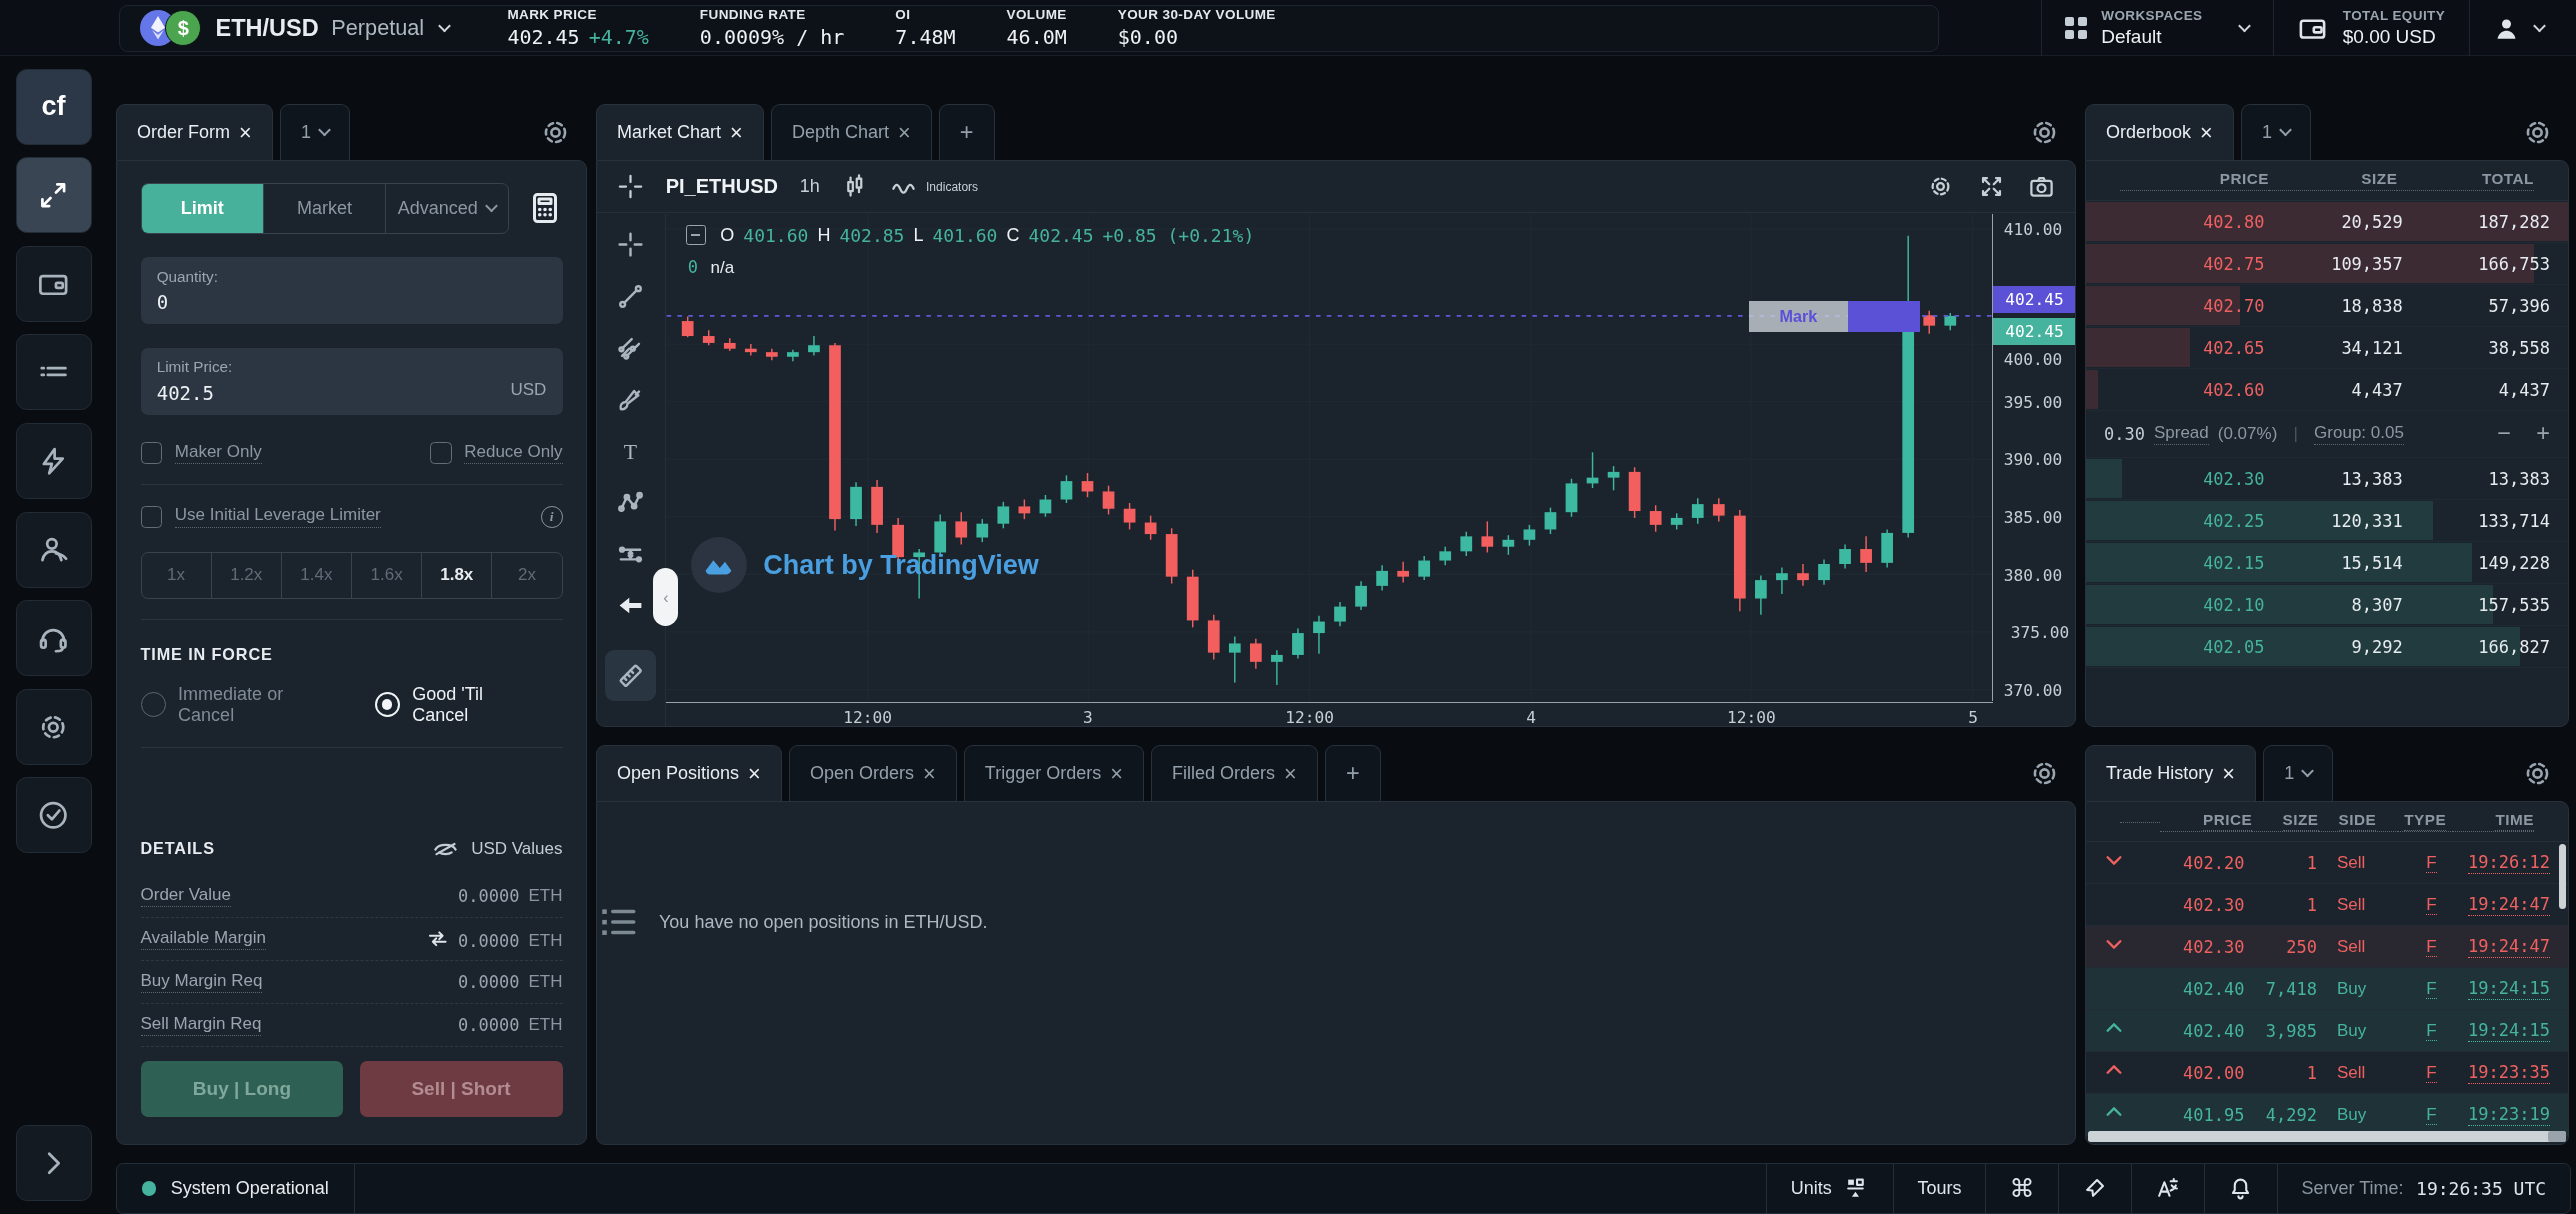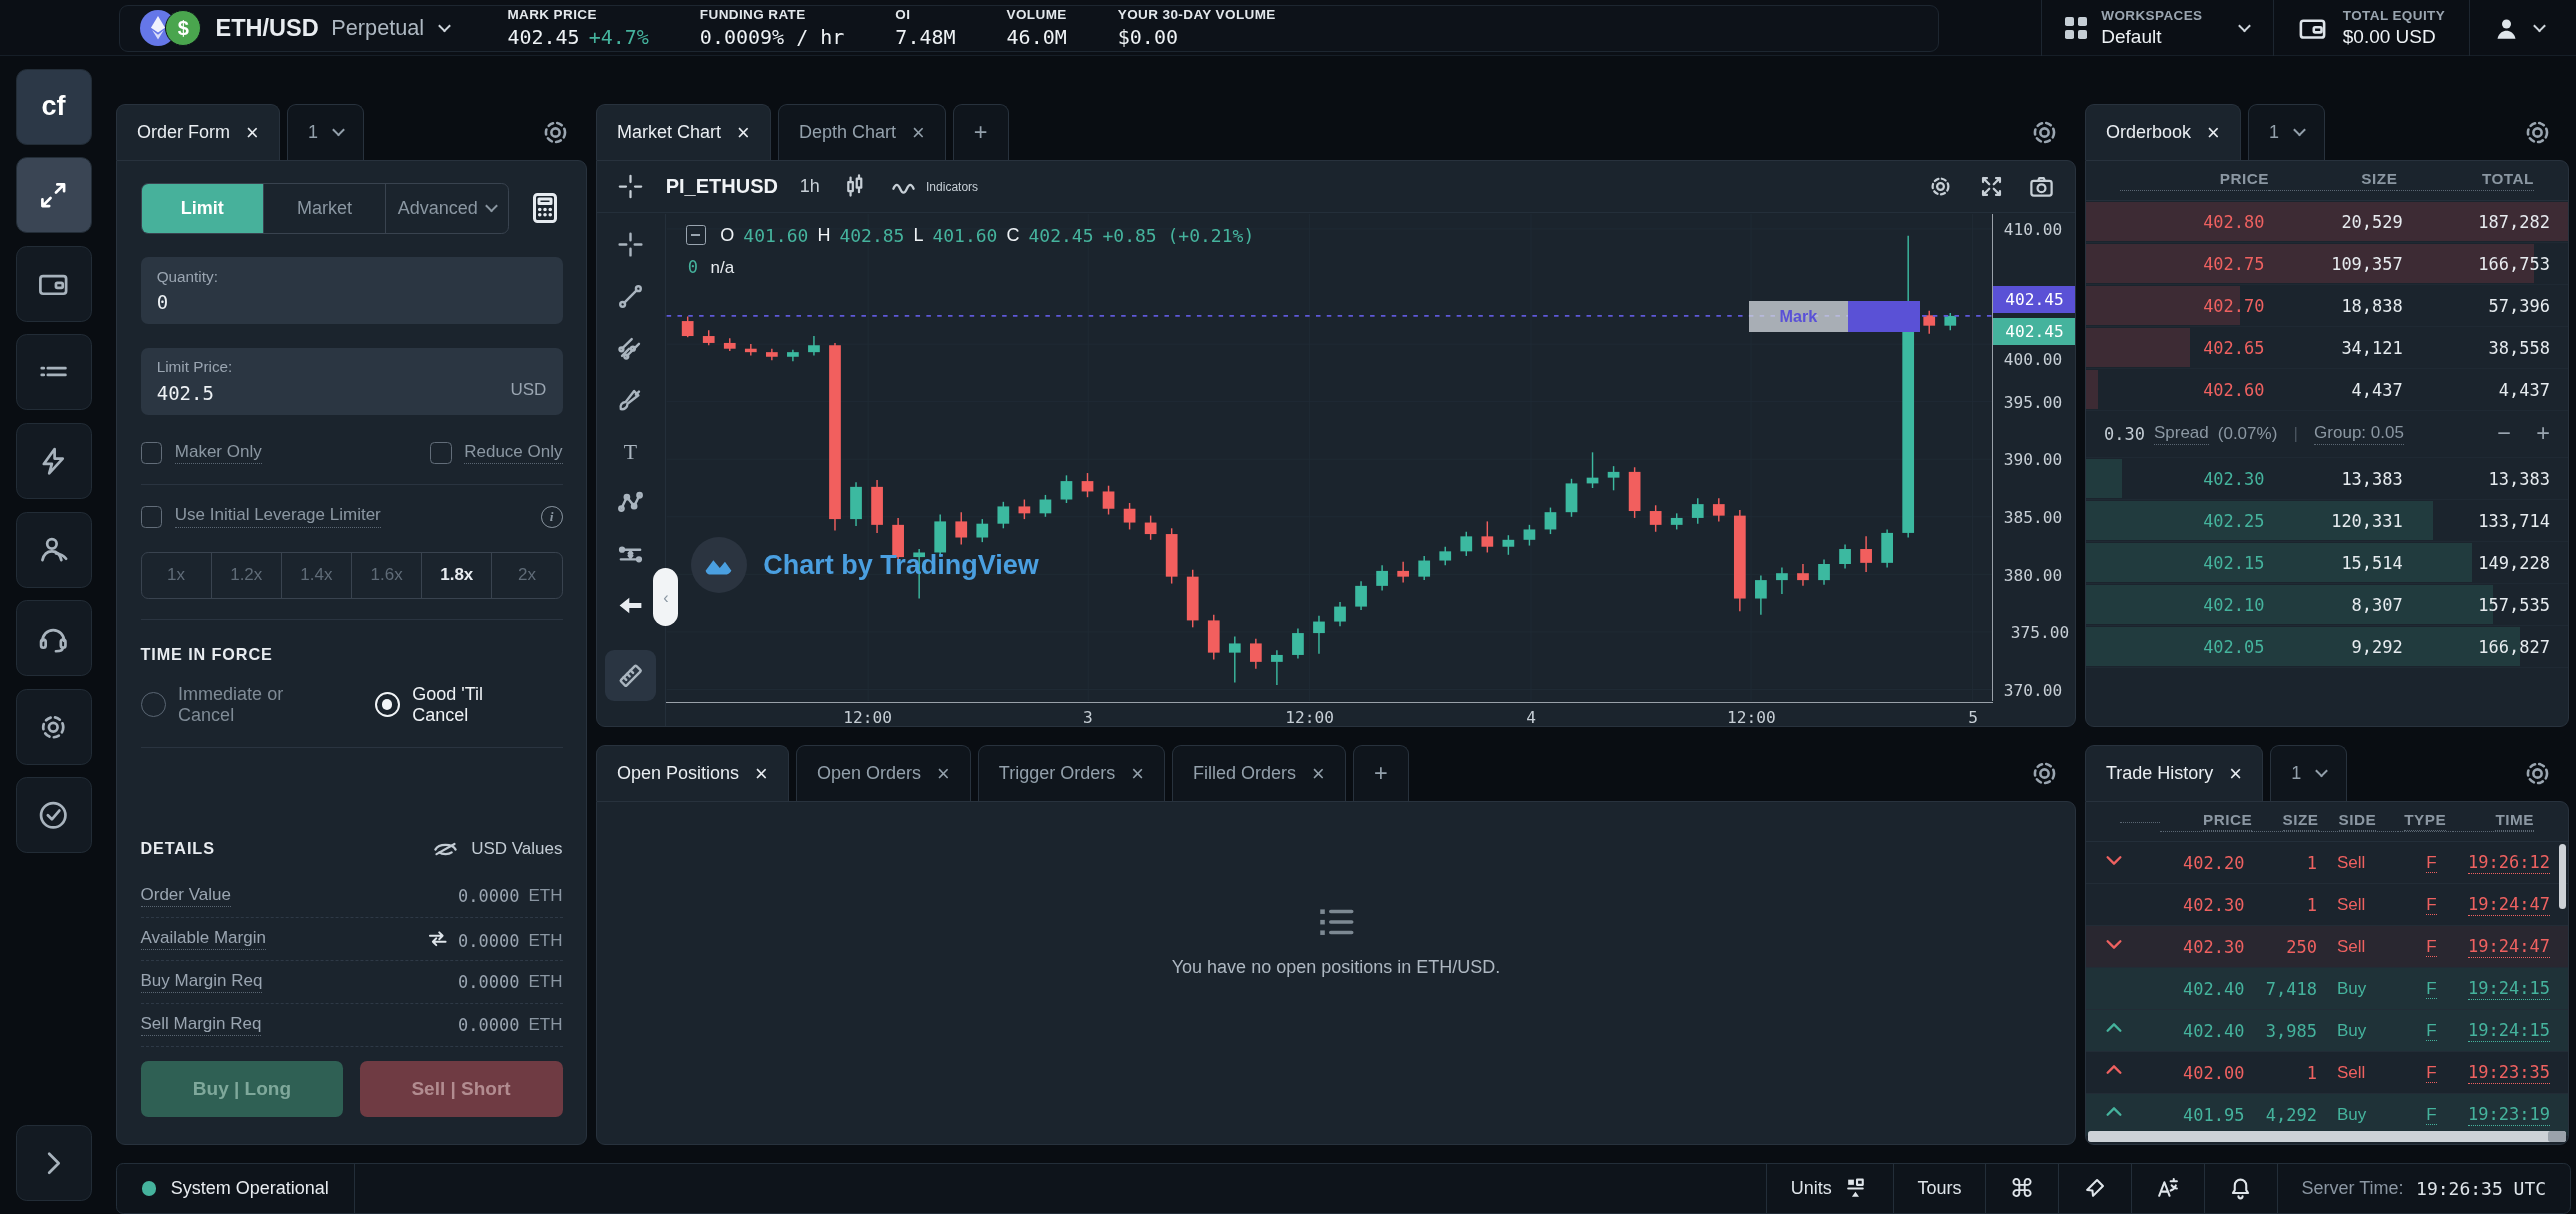--- a/index.html
+++ b/index.html
@@ -35,21 +35,21 @@
   
   .sidebar{position:absolute;left:0;top:56px;width:107px;bottom:0;background:#090d12;display:flex;flex-direction:column;align-items:center}
   .sb-item{width:76px;height:76px;margin-top:12.6px;border:0.9px solid #222c36;border-radius:10.8px;background:#131a22;display:flex;align-items:center;justify-content:center;color:#a8b3bd}
   .sb-item.logo{background:#2c3847;color:#fff;font-weight:bold;font-size:27px}
   .sb-item.active{background:#3a4554;color:#fff}
   .sb-item svg{width:32.5px;height:32.5px}
   .sb-expand{margin-top:auto;margin-bottom:12.6px}
   
   .panel{position:absolute}
   .tabbar{display:flex;align-items:flex-end;gap:7.2px;height:56px;padding-right:16.2px}
-  .tab{height:56px;display:flex;align-items:center;gap:16px;padding:0 20px;border:0.9px solid var(--line);border-bottom:none;border-radius:9px 9px 0 0;background:var(--tabbg);color:var(--mut);font-size:18px;position:relative;cursor:pointer}
+  .tab{height:56px;display:flex;align-items:center;gap:9px;padding:0 20px;border:0.9px solid var(--line);border-bottom:none;border-radius:9px 9px 0 0;background:var(--tabbg);color:var(--mut);font-size:18px;position:relative;cursor:pointer}
   .tab .x{font-size:21.7px;line-height:1;color:inherit}
   .tab.active{background:var(--panel);color:#eaeef2}
   .tab.active::after{content:"";position:absolute;left:0;right:0;bottom:-1.8px;height:2.7px;background:var(--panel)}
   .gearbtn{margin-left:auto;align-self:center;color:#9aa5b0;width:31px;height:31px}
   .gearbtn svg{width:31px;height:31px}
   .panel-body{position:absolute;left:0;right:0;top:56px;bottom:0;background:var(--panel);border:0.9px solid var(--line);border-radius:0 9px 9px 9px;overflow:hidden}
   
   #order-form{left:116px;top:104px;width:471px;height:1041px}
   .of-body{padding:21.7px 23.5px;display:flex;flex-direction:column;height:100%}
   .seg-row{display:flex;align-items:center;gap:18px}
@@ -120,21 +120,21 @@
   .mark-pur{width:72px;height:31px;background:var(--purple)}
   .price-axis{position:relative;width:83px;border-left:1.8px solid #9aa1a9;height:487px;font-size:16.2px;color:#c6ced5}
   .pa-lb{position:absolute;left:10.8px;white-space:nowrap}
   .px-badge{position:absolute;left:0;width:83px;height:27px;display:flex;align-items:center;justify-content:center;color:#fff;font-size:16.2px;z-index:2}
   .px-badge.purple{background:var(--purple)}
   .px-badge.teal{background:var(--teal)}
   .time-axis{position:absolute;left:69px;top:541px;width:1327px;height:27px;border-top:1.8px solid #9aa1a9;font-size:16.2px;color:#c6ced5}
   .ta-lb{position:absolute;top:5.4px;transform:translateX(-50%)}
   
   #positions{left:596px;top:745px;width:1480px;height:400px}
-  .empty{position:absolute;left:0;right:0;top:99px;display:flex;flex-direction:column;align-items:center;gap:14px;color:#aeb8c2;font-size:18px}
+  .empty{position:absolute;left:0;right:0;top:99px;display:flex;flex-direction:row;align-items:center;gap:20px;color:#aeb8c2;font-size:18px}
   .empty svg{width:42px;height:42px;color:#7d8993}
   
   #orderbook{left:2085px;top:104px;width:484px;height:623px}
   .ob-head,.th-head{display:flex;height:40px;align-items:center;font-size:15.3px;font-weight:bold;letter-spacing:0.5px;color:#8b97a2;border-bottom:0.9px solid #242f3a;padding:0 34px}
   .ob-head span{border-bottom:0.9px dotted #5a6672;padding-bottom:1.8px}
   .ob-c1{width:36%;text-align:right}.ob-c2{width:31%;text-align:right}.ob-c3{width:33%;text-align:right}
   .ob-row{position:relative;display:flex;height:42px;align-items:center;font-size:17px;padding:0 18px;border-bottom:0.9px solid #1f2933}
   .ob-row .bar{position:absolute;left:0;top:0.9px;bottom:0.9px;z-index:0}
   .ob-row span{position:relative;z-index:1}
   .ob-row .px{color:var(--red)}

